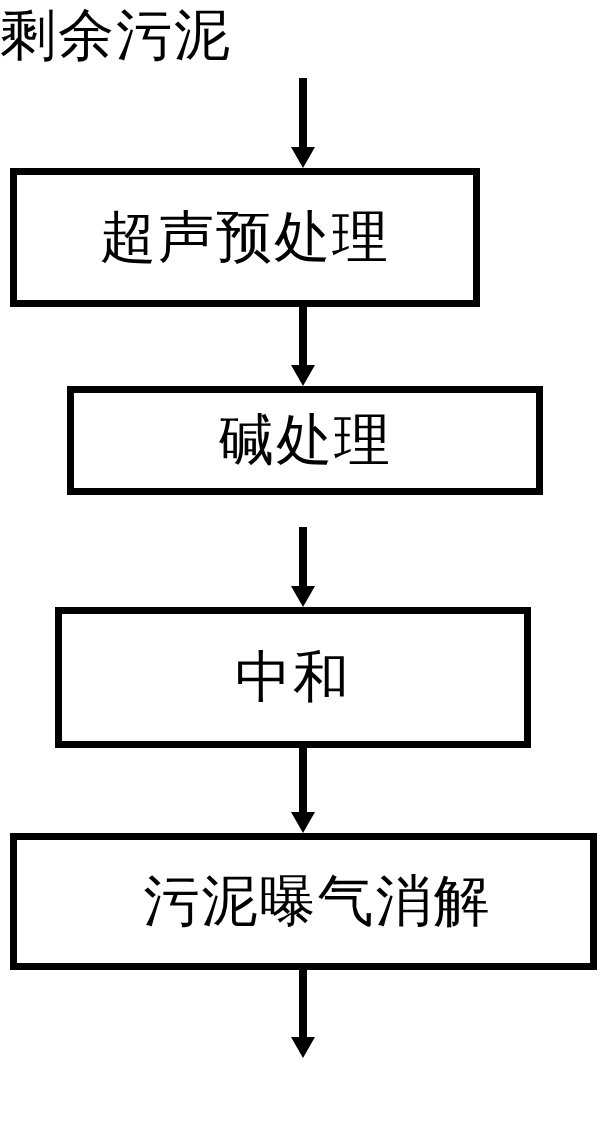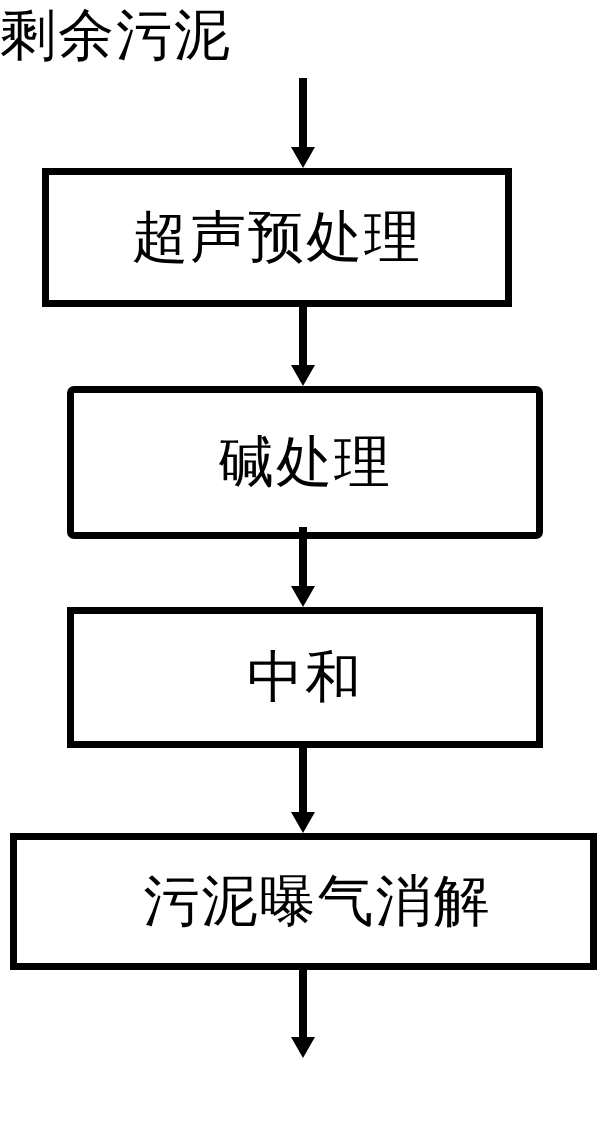--- a/index.html
+++ b/index.html
@@ -52,25 +52,25 @@
   .flow-arrow .head {
     width: 0;
     height: 0;
     border-left: 12px solid transparent;
     border-right: 12px solid transparent;
     border-top: 21px solid #000000;
   }
   
   #label-source { top: 0px; }
   #arrow-1 { left: 291px; top: 78px;  height: 90px; }
-  #box-1   { left: 10px;  top: 168px; width: 470px; height: 139px; margin-left: 32px; }
+  #box-1   { left: 10px;  top: 168px; width: 470px; height: 139px; }
   #arrow-2 { left: 291px; top: 307px; height: 79px; }
-  #box-2   { left: 67px;  top: 386px; width: 476px; height: 153px; border-radius: 7px; }
+  #box-2   { left: 67px;  top: 386px; width: 476px; height: 109px; }
   #arrow-3 { left: 291px; top: 527px; height: 80px; }
-  #box-3   { left: 67px;  top: 607px; width: 476px; height: 141px; }
+  #box-3   { left: 55px;  top: 607px; width: 476px; height: 141px; }
   #arrow-4 { left: 291px; top: 748px; height: 85px; }
   #box-4   { left: 10px;  top: 833px; width: 587px; height: 137px; padding-left: 28px; }
   #arrow-5 { left: 291px; top: 970px; height: 88px; }
   #label-output { top: 1066px; }
 </style>
 </head>
 <body>
 
 <div class="canvas">
 

